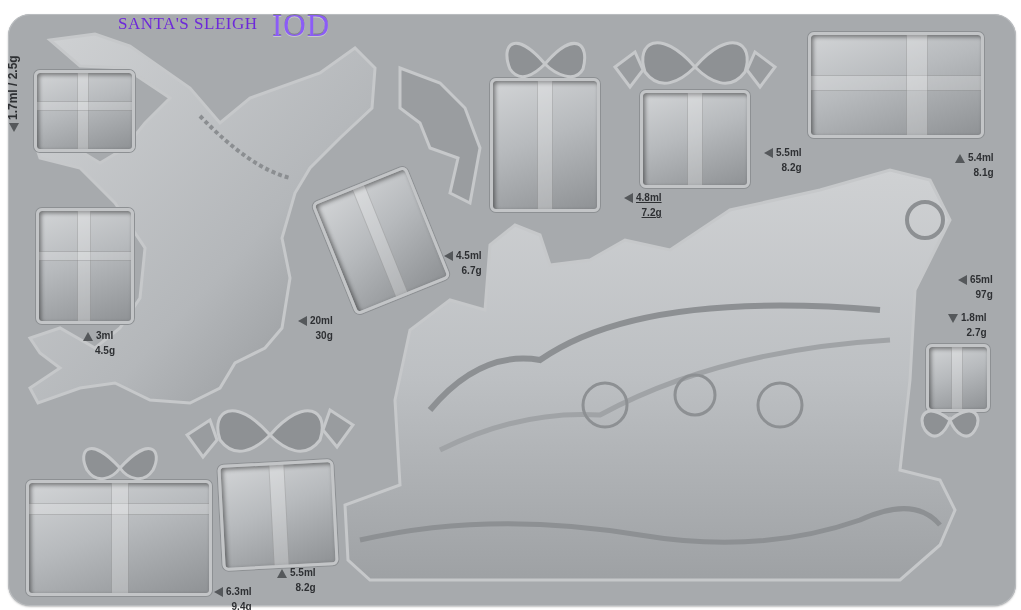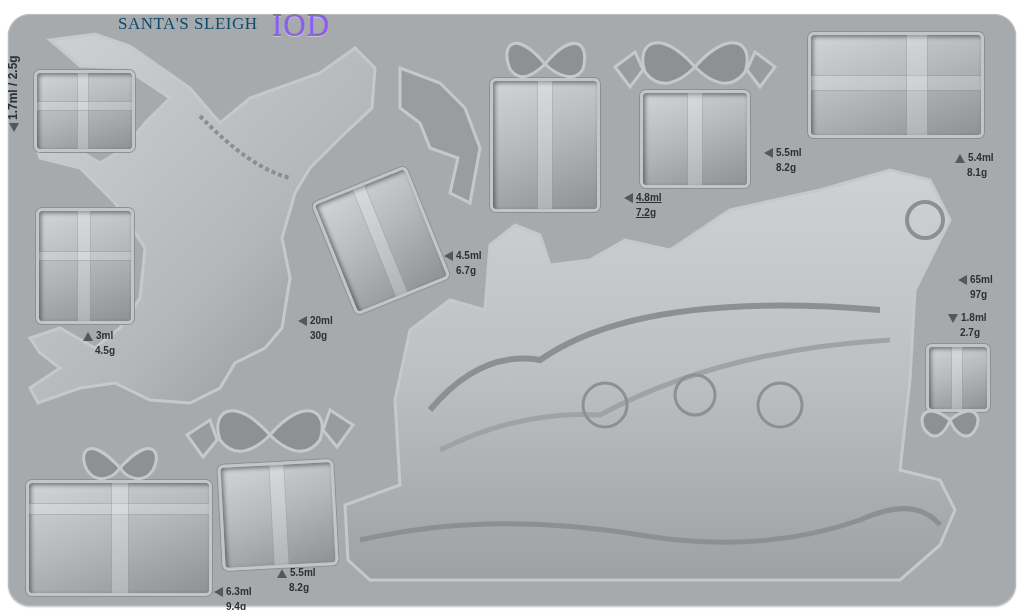--- a/index.html
+++ b/index.html
@@ -1,21 +1,21 @@
 <!DOCTYPE html>
 <html><head>
 <meta charset="utf-8">
 <style>
   html,body{margin:0;padding:0;background:#ffffff;}
   body{width:1021px;height:610px;position:relative;overflow:hidden;font-family:"Liberation Sans",sans-serif;}
   .mold{position:absolute;left:8px;top:14px;width:1008px;height:592px;background:#a7aaad;border-radius:22px;box-shadow:inset 0 0 0 1px #b9bcbf,0 1px 2px rgba(0,0,0,.25);}
-  .title{position:absolute;left:118px;top:14px;font-family:"Liberation Serif",serif;font-size:17px;letter-spacing:.5px;color:#0c4a6e;}
+  .title{position:absolute;left:118px;top:14px;font-family:"Liberation Serif",serif;font-size:17px;letter-spacing:.5px;color:#6d28d9;}
   .logo{position:absolute;left:272px;top:8px;font-family:"Liberation Serif",serif;font-size:31px;color:#8b5cf6;letter-spacing:1px;text-shadow:0 1px 0 #c6c8ca,0 -1px 0 #7f8285;}
   .label{position:absolute;font-size:10px;font-weight:bold;color:#2e3033;line-height:15px;}
-  .label .l2{display:block;padding-left:12px;}
+  .label .l2{display:block;padding-left:12px;text-align:right;}
   .tri{display:inline-block;width:0;height:0;margin-right:3px;vertical-align:middle;}
   .tri.left{border-top:5px solid transparent;border-bottom:5px solid transparent;border-right:9px solid #55585b;}
   .tri.up{border-left:5px solid transparent;border-right:5px solid transparent;border-bottom:9px solid #55585b;}
   .tri.down{border-left:5px solid transparent;border-right:5px solid transparent;border-top:9px solid #55585b;}
   .vlabel{position:absolute;left:6px;top:132px;transform:rotate(-90deg);transform-origin:left top;font-size:12px;font-weight:bold;color:#2e3033;white-space:nowrap;}
   .cavity{position:absolute;background:linear-gradient(160deg,#d2d4d6 0%,#b7babd 45%,#8f9295 100%);border:3px solid #c3c5c7;box-shadow:inset 2px 2px 4px rgba(0,0,0,.45),0 0 0 1px #8d9093;border-radius:6px;}
   .ribbon-v{position:absolute;background:rgba(255,255,255,.25);border-left:1px solid rgba(0,0,0,.15);border-right:1px solid rgba(0,0,0,.15);}
   .ribbon-h{position:absolute;background:rgba(255,255,255,.2);border-top:1px solid rgba(0,0,0,.15);border-bottom:1px solid rgba(0,0,0,.15);}
   .bow{position:absolute;}
 </style>

